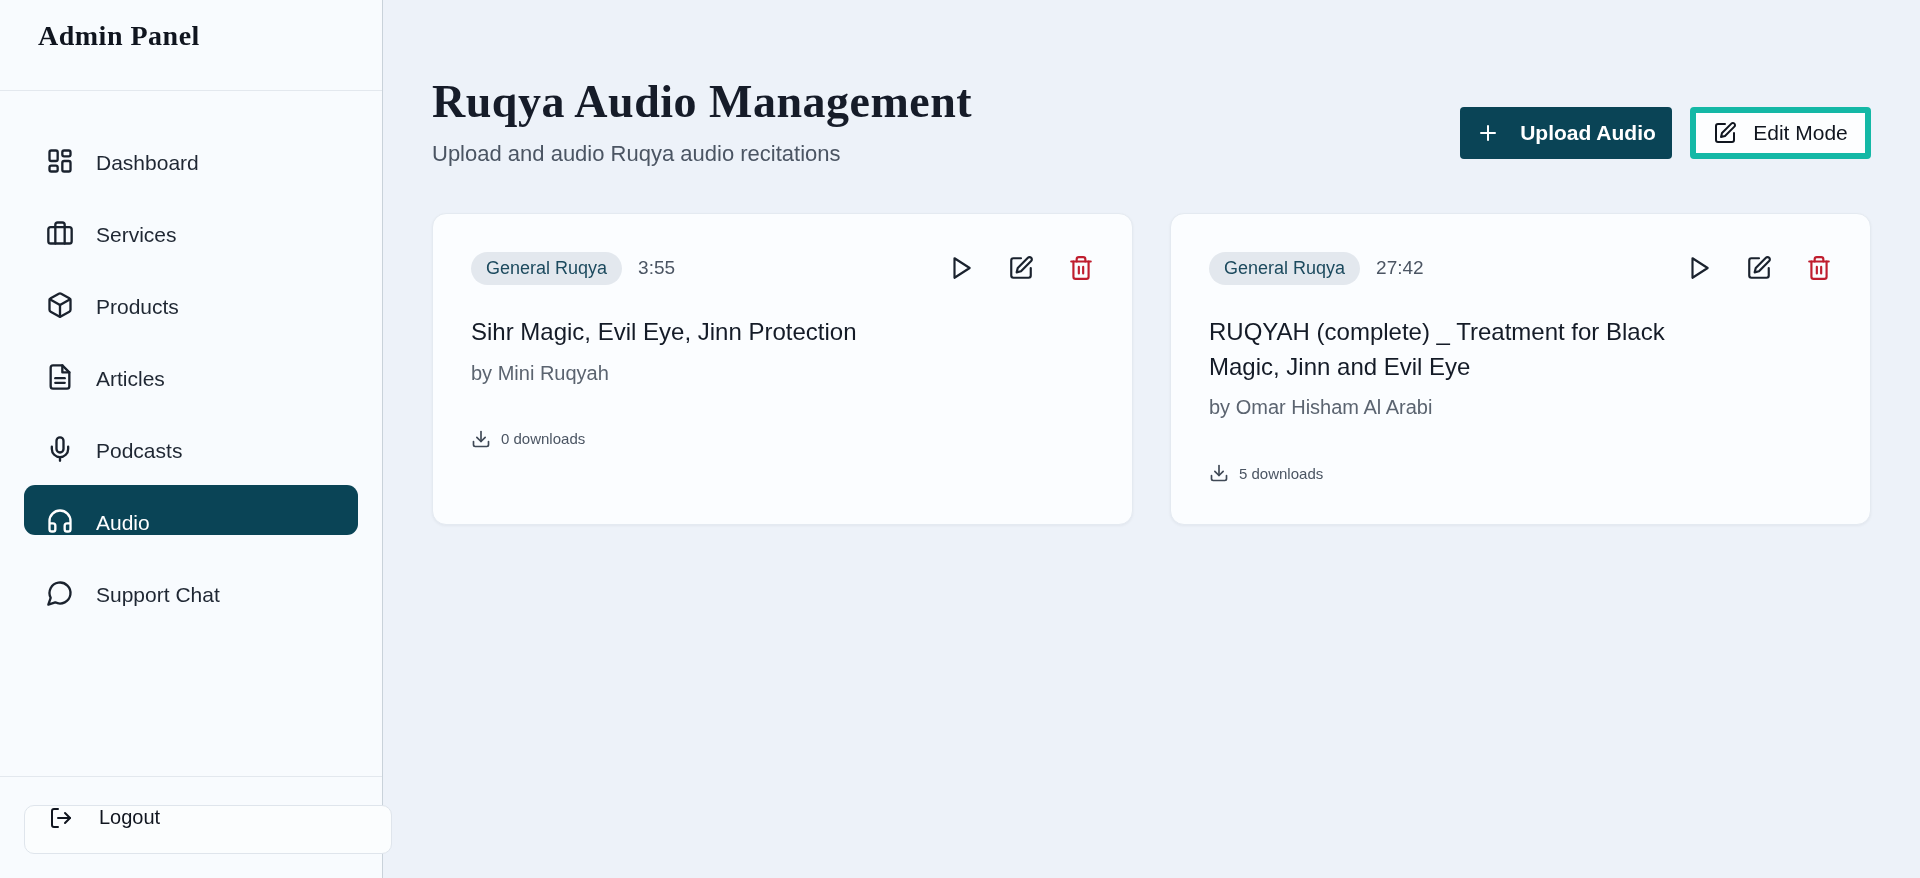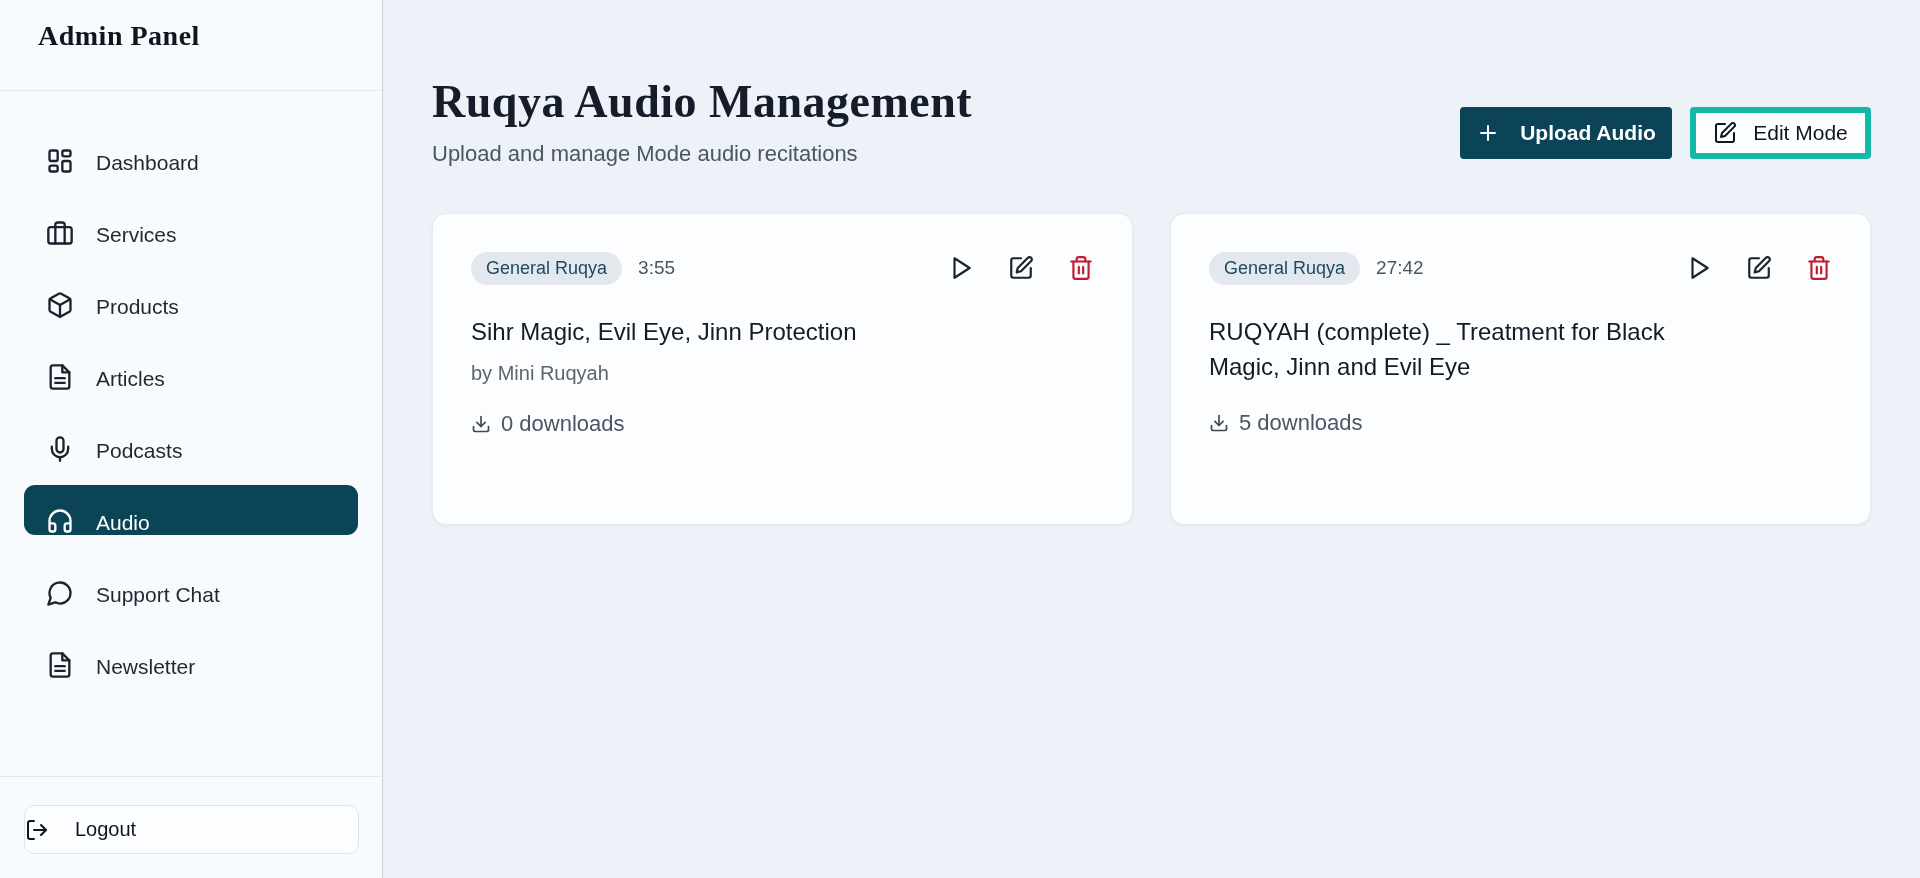--- a/index.html
+++ b/index.html
@@ -53,27 +53,28 @@
   .nav-item.active {
     background: #0a4456;
     color: #ffffff;
   }
   .nav-item.active .icon { color: #ffffff; }
   .sidebar-footer {
     border-top: 1px solid #e3e8ee;
     padding: 28px 24px 24px 24px;
   }
   .logout-btn {
-    width: 335px;
+    width: 368px;
     height: 49px;
     border: 1px solid #dfe5ec;
     border-radius: 10px;
     background: #fbfdfe;
     display: flex;
-    align-items: center;
+    align-items: flex-start;
+    padding-left: 24px;
     cursor: pointer;
     font-family: "Liberation Sans", sans-serif;
   }
   .logout-btn .icon { width: 24px; height: 24px; margin-right: 26px; color: #10151f; }
   .logout-btn .label { font-size: 20px; color: #10151f; }
 
   
   .main {
     flex: 1;
     padding: 40px 49px 0 49px;
@@ -183,25 +184,25 @@
     color: #141b27;
     line-height: 1.45;
     max-width: 480px;
   }
   .card-author {
     margin-top: 12px;
     font-size: 20px;
     color: #5b6470;
   }
   .card-downloads {
-    margin-top: 26px;
+    margin-top: 44px;
     display: flex;
     align-items: center;
     gap: 10px;
-    font-size: 22px;
+    font-size: 15px;
     color: #4b5563;
   }
   .card-downloads .icon { width: 20px; height: 20px; color: #3f4956; }
 </style>
 </head>
 <body>
 
 <aside class="sidebar">
   <div class="sidebar-header">
     <h1>Admin Panel</h1>
@@ -275,52 +276,41 @@
 
     <div class="nav-item">
       <span class="icon">
         <svg viewBox="0 0 24 24" width="28" height="28" fill="none" stroke="currentColor" stroke-width="2" stroke-linecap="round" stroke-linejoin="round">
             <path d="M7.9 20A9 9 0 1 0 4 16.1L2 22Z"></path>
           </svg>
       </span>
       <span class="label">Support Chat</span>
     </div>
 
-    <div class="nav-item">
-      <span class="icon">
-        <svg viewBox="0 0 24 24" width="28" height="28" fill="none" stroke="currentColor" stroke-width="2" stroke-linecap="round" stroke-linejoin="round">
-            <path d="M14 2H6a2 2 0 0 0-2 2v16a2 2 0 0 0 2 2h12a2 2 0 0 0 2-2V8z"></path>
-            <path d="M14 2v6h6"></path>
-            <line x1="16" y1="13" x2="8" y2="13"></line>
-            <line x1="16" y1="17" x2="8" y2="17"></line>
-          </svg>
-      </span>
-      <span class="label">Newsletter</span>
-    </div>
   </nav>
 
   <div class="sidebar-footer">
     <button class="logout-btn">
       <span class="icon">
         <svg viewBox="0 0 24 24" width="24" height="24" fill="none" stroke="currentColor" stroke-width="2" stroke-linecap="round" stroke-linejoin="round">
             <path d="M9 21H5a2 2 0 0 1-2-2V5a2 2 0 0 1 2-2h4"></path>
             <polyline points="16 17 21 12 16 7"></polyline>
             <line x1="21" y1="12" x2="9" y2="12"></line>
           </svg>
       </span>
       <span class="label">Logout</span>
     </button>
   </div>
 </aside>
 
 <main class="main">
   <div class="main-header">
     <div>
       <h2 class="page-title">Ruqya Audio Management</h2>
-      <div class="page-subtitle">Upload and manage Mode audio recitations</div>
+      <div class="page-subtitle">Upload and audio Ruqya audio recitations</div>
     </div>
     <div class="header-actions">
       <button class="btn btn-primary">
         <span class="icon">
           <svg viewBox="0 0 24 24" width="24" height="24" fill="none" stroke="currentColor" stroke-width="2" stroke-linecap="round">
               <line x1="12" y1="5" x2="12" y2="19"></line>
               <line x1="5" y1="12" x2="19" y2="12"></line>
             </svg>
         </span>
         <span>Upload Audio</span>
@@ -413,20 +403,21 @@
                   <path d="M19 6v14a2 2 0 0 1-2 2H7a2 2 0 0 1-2-2V6"></path>
                   <path d="M8 6V4a2 2 0 0 1 2-2h4a2 2 0 0 1 2 2v2"></path>
                   <line x1="10" y1="11" x2="10" y2="17"></line>
                   <line x1="14" y1="11" x2="14" y2="17"></line>
                 </svg>
             </span>
           </button>
         </span>
       </div>
       <div class="card-title">RUQYAH (complete) _ Treatment for Black Magic, Jinn and Evil Eye</div>
+      <div class="card-author">by Omar Hisham Al Arabi</div>
       <div class="card-downloads">
         <span class="icon">
           <svg viewBox="0 0 24 24" width="20" height="20" fill="none" stroke="currentColor" stroke-width="2" stroke-linecap="round" stroke-linejoin="round">
               <path d="M21 15v4a2 2 0 0 1-2 2H5a2 2 0 0 1-2-2v-4"></path>
               <polyline points="7 10 12 15 17 10"></polyline>
               <line x1="12" y1="15" x2="12" y2="3"></line>
             </svg>
         </span>
         <span>5 downloads</span>
       </div>

